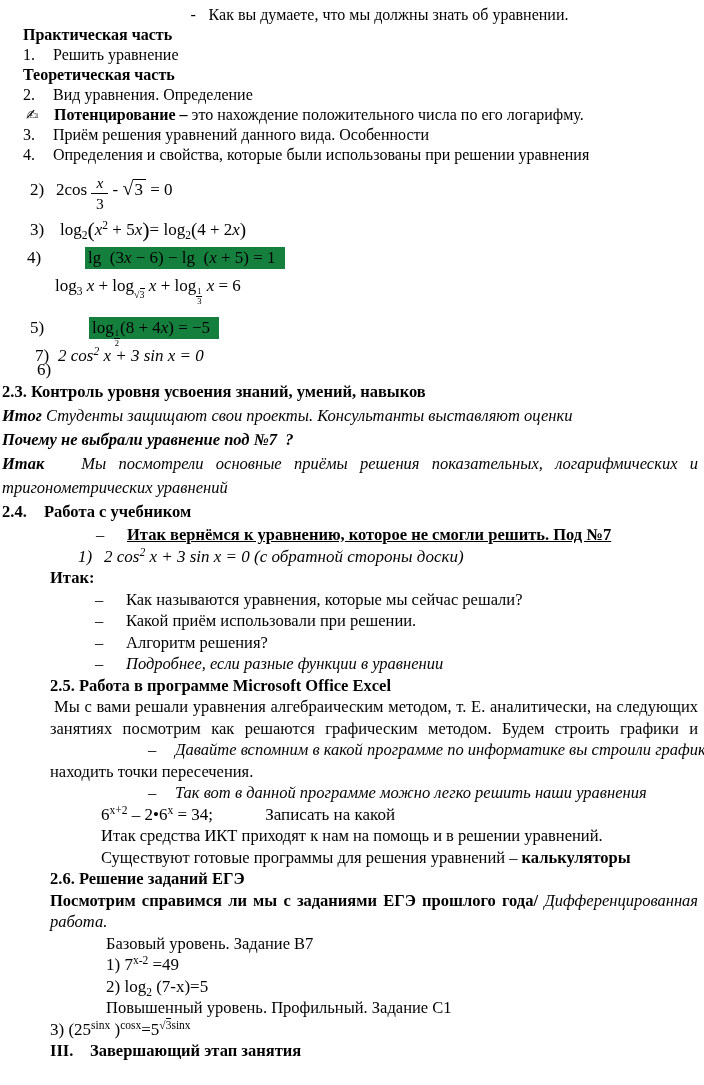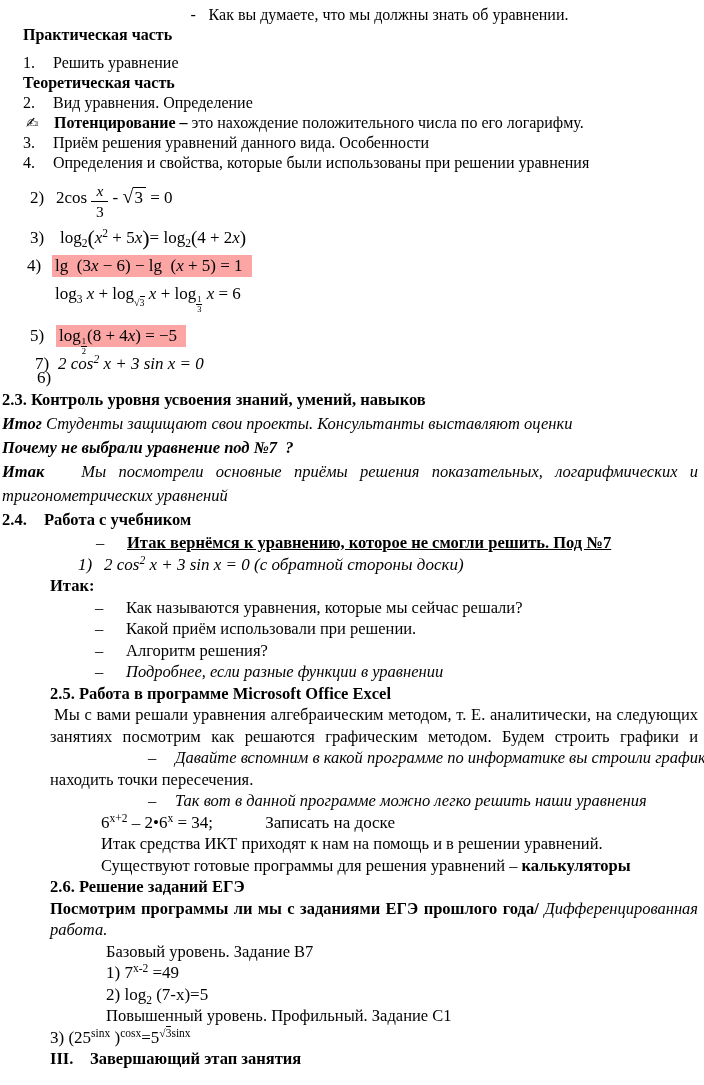--- a/index.html
+++ b/index.html
@@ -35,32 +35,32 @@
   .sqrt .cont { border-top:1.4px solid #000; padding:0 3px 0 1px; }
   .sqsub { display:inline-block; font-size:10px; line-height:1; vertical-align:-7px; }
   .sqsub .cont { border-top:0.8px solid #000; }
   .ssub { display:inline-block; font-size:8.5px; line-height:1.05; vertical-align:-13px; text-align:center; }
   .ssub .num { display:block; border-bottom:0.8px solid #000; padding:0 1px; }
   .ssub .den { display:block; }
   .sqsup { font-size:11.5px; line-height:0; vertical-align:6px; white-space:nowrap; }
   .sqsup .cont { border-top:0.8px solid #000; }
   .dual { position:relative; display:inline-block; font-style:normal; }
   .dual .d2 { position:absolute; left:2px; top:14px; }
-  .gray { background:#fca5a5; padding:1px 9px 2px 3px; }
+  .gray { background:#15803d; padding:1px 9px 2px 3px;margin-left:33px; }
   .bigp { font-size:22px; vertical-align:-2px; }
   .bigp2 { font-size:19px; vertical-align:-1px; }
   .mw { display:inline-block; }
 </style>
 </head>
 <body>
 
 <div class="page" id="doc">
     <div class="line s1" style="padding-left: 46px; text-align: center;"><span class="mw" style="width: 31px;">-</span><span>Как вы думаете, что мы должны знать об уравнении.</span></div>
     <div class="line s1" style="padding-left: 21px;"><span class="b">Практическая часть</span></div>
-    <div class="line s1" style="padding-left: 21px; margin-top: 8px;"><span class="mw" style="width: 30px;">1.</span><span>Решить уравнение</span></div>
+    <div class="line s1" style="padding-left: 21px;"><span class="mw" style="width: 30px;">1.</span><span>Решить уравнение</span></div>
     <div class="line s1" style="padding-left: 21px;"><span class="b">Теоретическая часть</span></div>
     <div class="line s1" style="padding-left: 21px;"><span class="mw" style="width: 30px;">2.</span><span>Вид уравнения. Определение</span></div>
     <div class="line s1" style="padding-left: 24px;"><span class="icon mw" style="width: 28px;">✍</span><span class="b">Потенцирование – </span><span>это нахождение положительного числа по его логарифму.</span></div>
     <div class="line s1" style="padding-left: 21px;"><span class="mw" style="width: 30px;">3.</span><span>Приём решения уравнений данного вида. Особенности</span></div>
     <div class="line s1" style="padding-left: 21px;"><span class="mw" style="width: 30px;">4.</span><span>Определения и свойства, которые были использованы при решении уравнения</span></div>
     <div class="line eqb eq" style="padding-left: 28px;"><span class="mw" style="width: 26px;">2)</span><span>2cos </span><span class="frac"><span class="num it">x</span><span class="den">3</span></span><span> - </span><span class="sqrt"><span class="rad">√</span><span class="cont">3</span></span><span> = 0</span></div>
     <div class="line eqc eq" style="padding-left: 28px;"><span class="mw" style="width: 30px;">3)</span><span>log</span><sub>2</sub><span class="bigp">(</span><span class="it">x</span><sup>2</sup><span> + 5</span><span class="it">x</span><span class="bigp">)</span><span>= log</span><sub>2</sub><span class="bigp2">(</span><span>4 + 2</span><span class="it">x</span><span class="bigp2">)</span></div>
     <div class="line eqd eq" style="padding-left: 25px;"><span class="mw" style="width: 25px;">4)</span><span class="gray"><span>lg&nbsp; (3</span><span class="it">x</span><span> − 6) − lg&nbsp; (</span><span class="it">x</span><span> + 5) = 1</span></span></div>
     <div class="line eqe eq" style="padding-left: 53px;"><span>log</span><sub>3</sub><span> </span><span class="it">x</span><span> + log</span><span class="sqsub"><span class="rad">√</span><span class="cont">3</span></span><span> </span><span class="it">x</span><span> + log</span><span class="ssub"><span class="num">1</span><span class="den">3</span></span><span> </span><span class="it">x</span><span> = 6</span></div>
     <div class="line eqf eq" style="padding-left: 28px;"><span class="mw" style="width: 26px;">5)</span><span class="gray"><span>log</span><span class="ssub"><span class="num">1</span><span class="den">2</span></span><span>(8 + 4</span><span class="it">x</span><span>) = −5</span></span></div>
@@ -77,25 +77,25 @@
     <div class="line s3" style="padding-left: 45px;"><span class="mw" style="width: 31px;">–</span><span>Как называются уравнения, которые мы сейчас решали?</span></div>
     <div class="line s3" style="padding-left: 45px;"><span class="mw" style="width: 31px;">–</span><span>Какой приём использовали при решении.</span></div>
     <div class="line s3" style="padding-left: 45px;"><span class="mw" style="width: 31px;">–</span><span>Алгоритм решения?</span></div>
     <div class="line s3" style="padding-left: 45px; font-style: italic;"><span class="mw" style="width: 31px;">–</span><span>Подробнее, если разные функции в уравнении</span></div>
     <div class="line s3"><span class="b">2.5. Работа в программе Microsoft Office Excel</span></div>
     <div class="line s3 justify" style="padding-left: 4px;"><span>Мы с вами решали уравнения алгебраическим методом, т. Е. аналитически, на следующих</span></div>
     <div class="line s3 justify"><span>занятиях посмотрим как решаются графическим методом. Будем строить графики и</span></div>
     <div class="line s3" style="padding-left: 98px;"><span class="it mw" style="width: 27px;">–</span><span class="it">Давайте вспомним в какой программе по информатике вы строили графики?</span></div>
     <div class="line s3"><span>находить точки пересечения.</span></div>
     <div class="line s3" style="padding-left: 98px;"><span class="it mw" style="width: 27px;">–</span><span class="it">Так вот в данной программе можно легко решить наши уравнения</span></div>
-    <div class="line s3 eq" style="padding-left: 51px;"><span>6</span><sup>x+2</sup><span> – 2•6</span><sup>x</sup><span> = 34; </span><span class="s3">Записать на доске</span></div>
+    <div class="line s3 eq" style="padding-left: 51px;"><span>6</span><sup>x+2</sup><span> – 2•6</span><sup>x</sup><span> = 34; </span><span class="s3">Записать на какой</span></div>
     <div class="line s3" style="padding-left: 51px;"><span>Итак средства ИКТ приходят к нам на помощь и в решении уравнений.</span></div>
     <div class="line s3" style="padding-left: 51px;"><span>Существуют готовые программы для решения уравнений – </span><span class="b">калькуляторы</span></div>
     <div class="line s3"><span class="b">2.6. Решение заданий ЕГЭ</span></div>
-    <div class="line s3 justify"><span class="b">Посмотрим программы ли мы с заданиями ЕГЭ прошлого года/</span><span class="it"> Дифференцированная</span></div>
+    <div class="line s3 justify"><span class="b">Посмотрим справимся ли мы с заданиями ЕГЭ прошлого года/</span><span class="it"> Дифференцированная</span></div>
     <div class="line s3"><span class="it">работа.</span></div>
     <div class="line s3" style="padding-left: 56px;"><span>Базовый уровень. Задание В7</span></div>
     <div class="line s3 eq" style="padding-left: 56px;"><span>1) 7</span><sup>x-2</sup><span> =49</span></div>
     <div class="line s3 eq" style="padding-left: 56px;"><span>2) log</span><sub>2</sub><span> (7-x)=5</span></div>
     <div class="line s3" style="padding-left: 56px;"><span>Повышенный уровень. Профильный. Задание С1</span></div>
     <div class="line s3 eq"><span>3) (25</span><sup>sinx</sup><span> )</span><sup>cosx</sup><span>=5</span><span class="sqsup"><span class="rad">√</span><span class="cont">3</span><span>sinx</span></span></div>
     <div class="line s3"><span class="b mw" style="width: 40px;">III.</span><span class="b">Завершающий этап занятия</span></div>
   </div>
 
 </body></html>

